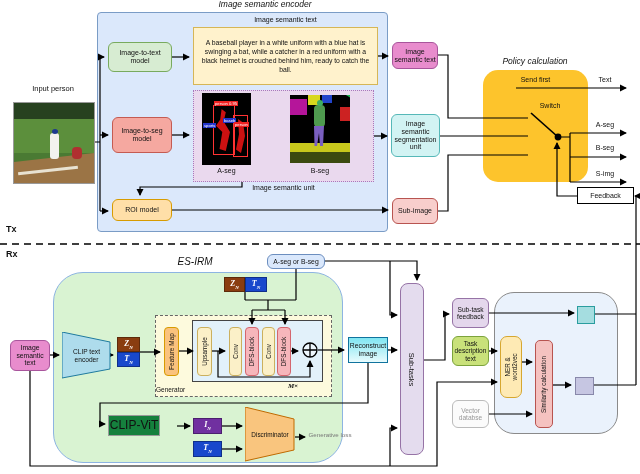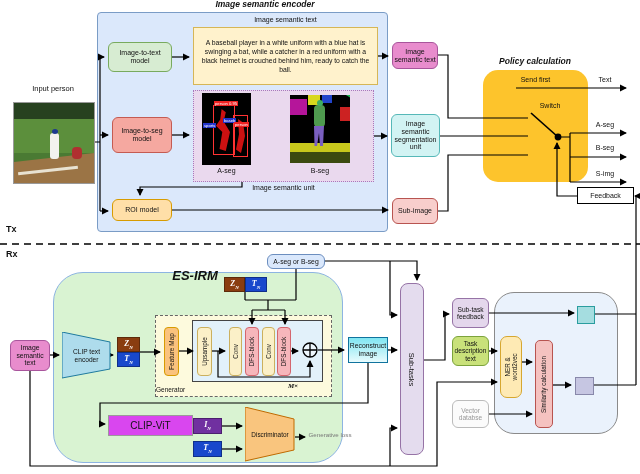--- a/index.html
+++ b/index.html
@@ -4,21 +4,21 @@
 <style>
   html,body{margin:0;padding:0;background:#fff}
   .stage{position:relative;width:640px;height:474px;background:#fff;
          font-family:"Liberation Sans",sans-serif;color:#111;overflow:hidden}
   .abs{position:absolute}
   .panel{position:absolute;box-sizing:border-box}
   .node{position:absolute;box-sizing:border-box;display:flex;align-items:center;justify-content:center;
         text-align:center;line-height:1.12;font-size:7px}
   .rnd{border-radius:6px}
   .cap{position:absolute;box-sizing:border-box;text-align:center;font-size:7.5px;line-height:1.1}
-  .bi{font-weight:bold;font-style:italic}
+  .bi{font-weight:normal;font-style:italic}
   .vwrap{position:absolute;box-sizing:border-box;display:flex;align-items:center;justify-content:center}
   .vup{transform:rotate(-90deg);white-space:nowrap;font-size:7px}
   .vdn{transform:rotate(90deg);white-space:nowrap;font-size:7px}
   .mathvar{font-family:"Liberation Serif",serif;font-style:italic;font-weight:bold;color:#fff;font-size:8px;line-height:1}
   .mathvar sub{font-size:5px}
   svg.lines{position:absolute;left:0;top:0;z-index:2;pointer-events:none}
   .z1{z-index:1}.z3{position:absolute;z-index:3}
   .node,.cap,.vwrap{z-index:3}
   .chip{position:absolute;font-size:4.2px;line-height:1.25;color:#fff;padding:0 1px;white-space:nowrap}
 </style>
@@ -180,21 +180,21 @@
   <div class="cap" style="left:580px;top:76px;width:50px;font-size:7px">Text</div>
   <div class="cap" style="left:580px;top:121px;width:50px;font-size:7px">A-seg</div>
   <div class="cap" style="left:580px;top:144px;width:50px;font-size:7px">B-seg</div>
   <div class="cap" style="left:580px;top:170px;width:50px;font-size:7px">S-img</div>
 
   <div class="node" style="left:577px;top:187px;width:57px;height:17px;background:#fff;border:1px solid #000;font-size:7px">Feedback</div>
 
   <div class="cap" style="left:6px;top:225px;width:24px;font-weight:bold;font-size:9px;text-align:left">Tx</div>
   <div class="cap" style="left:6px;top:250px;width:24px;font-weight:bold;font-size:9px;text-align:left">Rx</div>
 
-  <div class="cap bi" style="left:150px;top:269px;width:90px;font-size:13px">ES-IRM</div>
+  <div class="cap bi" style="left:150px;top:256px;width:90px;font-size:10px">ES-IRM</div>
 
   <div class="node rnd" style="left:267px;top:254px;width:58px;height:15px;background:#dae8fc;border:1px solid #6c8ebf;font-size:6.8px">A-seg or B-seg</div>
 
   <div class="node" style="left:224px;top:277px;width:21px;height:15px;background:#8a3d10;border:1px solid #5d2a0a">
     <span class="mathvar"><i>Z</i><sub>N</sub></span>
   </div>
   <div class="node" style="left:245px;top:277px;width:22px;height:15px;background:#1948cc;border:1px solid #0f2f8a">
     <span class="mathvar"><i>T</i><sub>N</sub></span>
   </div>
 
@@ -242,21 +242,21 @@
       <path d="M8,1 V15 M1,8 H15" stroke="#000" stroke-width="1.3"></path>
       </svg>
   </div>
 
   <div class="cap" style="left:278px;top:383px;width:30px;font-size:7px;font-family:'Liberation Serif',serif;font-style:italic;font-weight:bold">
     <span>M×</span>
   </div>
 
   <div class="node" style="left:348px;top:337px;width:40px;height:26px;background:linear-gradient(#7fe6f2,#e8fbfd);border:1px solid #10739e;font-size:6.8px">Reconstruct image</div>
 
-  <div class="node" style="left:108px;top:415px;width:85px;height:21px;background:#d946ef;border:1px solid #9a9a9a;font-size:10px">CLIP-ViT</div>
+  <div class="node" style="left:108px;top:415px;width:52px;height:21px;background:#15803d;border:1px solid #9a9a9a;font-size:12px">CLIP-ViT</div>
 
   <div class="node" style="left:193px;top:418px;width:29px;height:16px;background:#7030a0;border:1px solid #4b1f6e">
     <span class="mathvar"><i>I</i><sub>N</sub></span>
   </div>
   <div class="node" style="left:193px;top:441px;width:29px;height:16px;background:#1948cc;border:1px solid #0f2f8a">
     <span class="mathvar"><i>T</i><sub>N</sub></span>
   </div>
 
   <div class="z3" style="left:245px;top:407px;width:50px;height:55px">
     <svg width="50" height="55">

